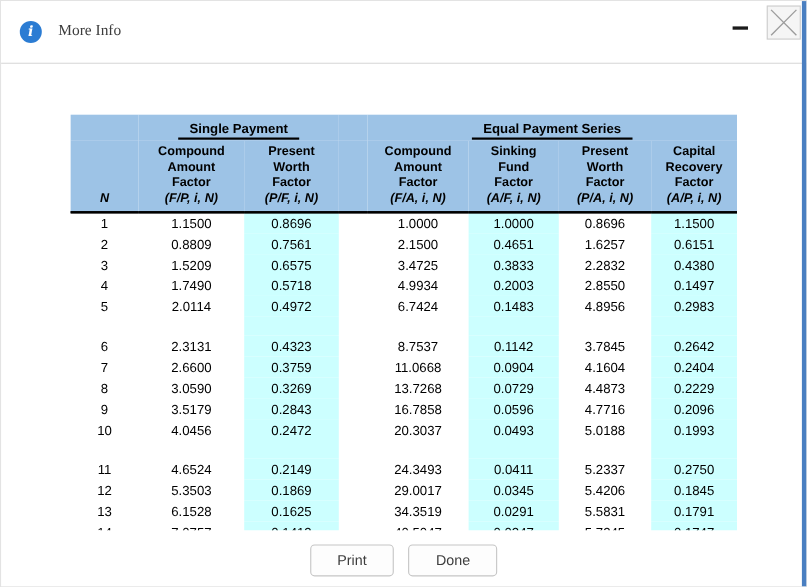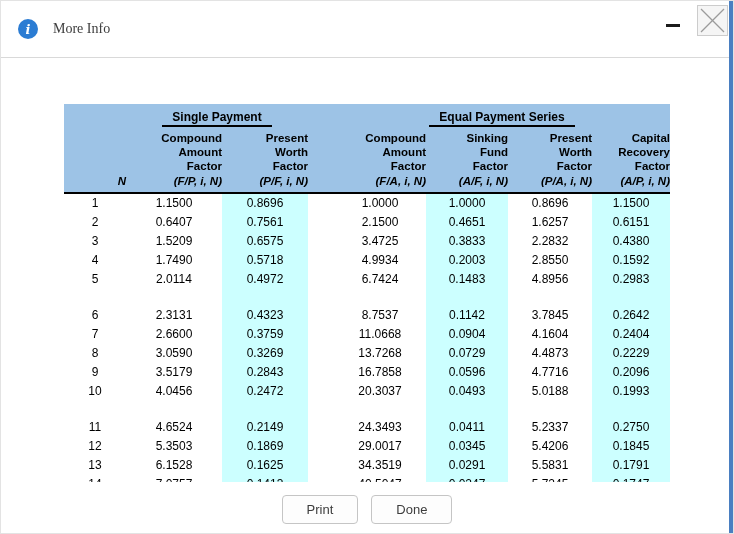--- a/index.html
+++ b/index.html
@@ -82,21 +82,20 @@
     border-bottom: 2px solid #000;
     padding: 0 10px 1px 10px;
   }
   .name-row th {
     vertical-align: bottom;
     font-weight: bold;
     font-size: 11.5px;
     line-height: 14px;
     padding: 3px 0 3px 0;
     border-bottom: 2px solid #000;
-    text-align: right;
   }
   .formula { font-style: italic; line-height: 15px; padding-top: 1px; }
   tbody td { height: 19px; font-size: 12px; vertical-align: middle; }
   tbody tr.gap td { height: 17px; }
   td.hl { background: var(--highlight-bg, #ccffff); }
   
   .footer {
     position: absolute;
     left: 0; top: 494px; width: 100%;
     display: flex; justify-content: center; gap: 13px;
@@ -204,21 +203,21 @@
             <td>1.1500</td>
             <td class="hl">0.8696</td>
             <td></td>
             <td>1.0000</td>
             <td class="hl">1.0000</td>
             <td>0.8696</td>
             <td class="hl">1.1500</td>
           </tr>
           <tr>
             <td>2</td>
-            <td>0.6407</td>
+            <td>0.8809</td>
             <td class="hl">0.7561</td>
             <td></td>
             <td>2.1500</td>
             <td class="hl">0.4651</td>
             <td>1.6257</td>
             <td class="hl">0.6151</td>
           </tr>
           <tr>
             <td>3</td>
             <td>1.5209</td>
@@ -230,21 +229,21 @@
             <td class="hl">0.4380</td>
           </tr>
           <tr>
             <td>4</td>
             <td>1.7490</td>
             <td class="hl">0.5718</td>
             <td></td>
             <td>4.9934</td>
             <td class="hl">0.2003</td>
             <td>2.8550</td>
-            <td class="hl">0.1592</td>
+            <td class="hl">0.1497</td>
           </tr>
           <tr>
             <td>5</td>
             <td>2.0114</td>
             <td class="hl">0.4972</td>
             <td></td>
             <td>6.7424</td>
             <td class="hl">0.1483</td>
             <td>4.8956</td>
             <td class="hl">0.2983</td>

